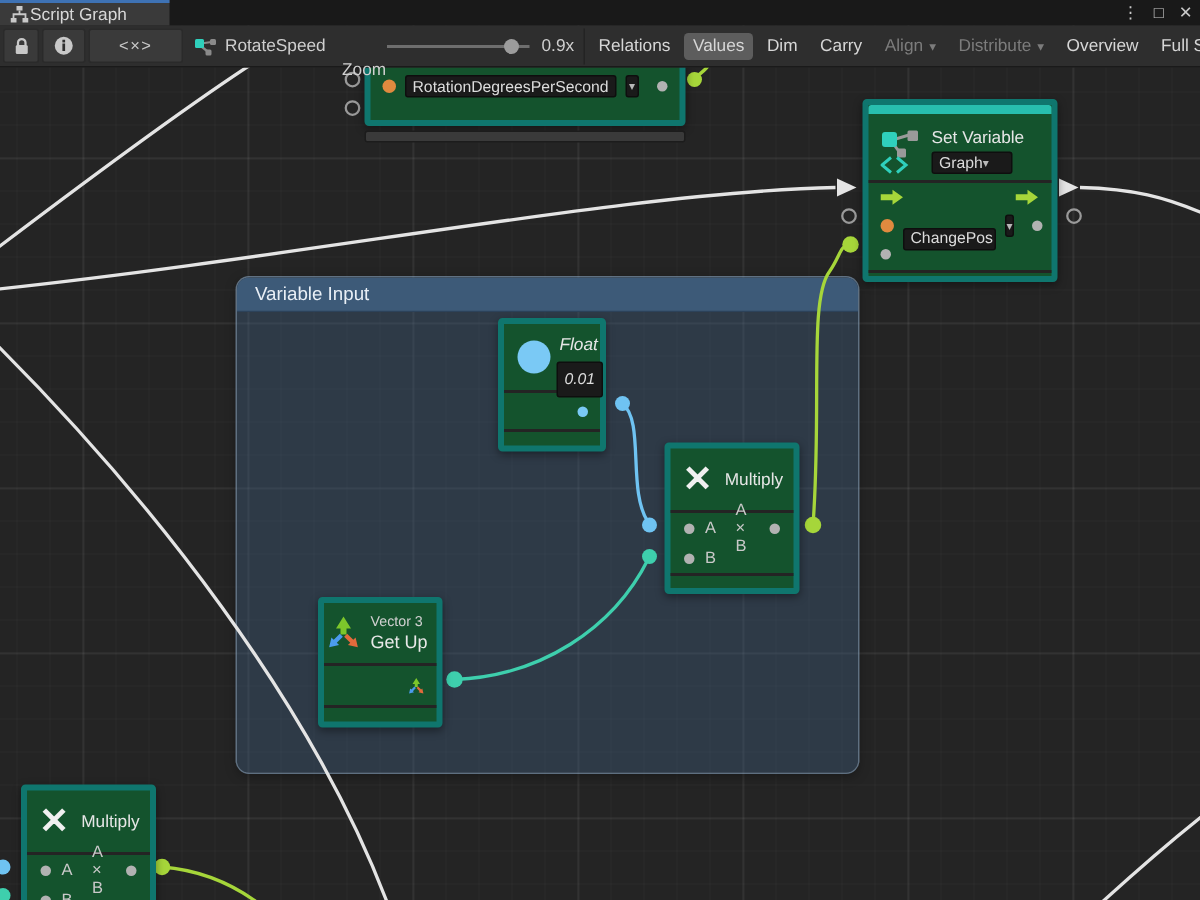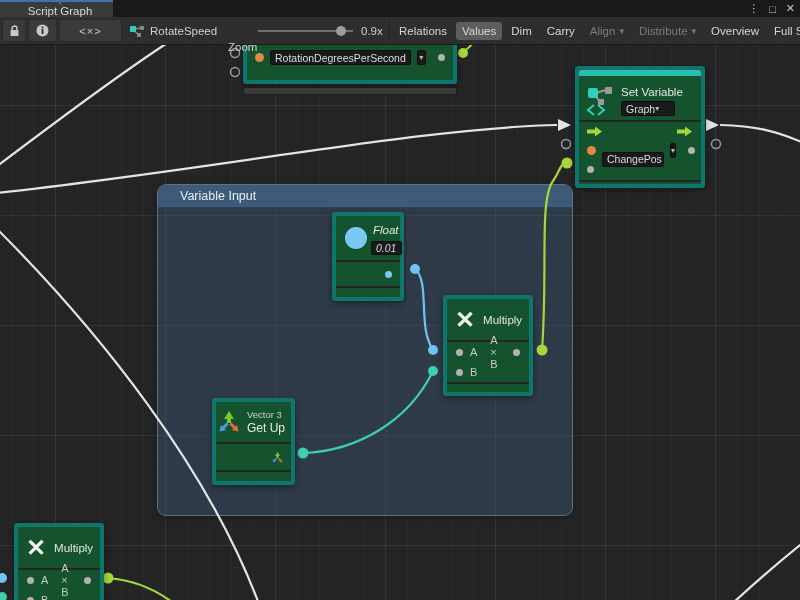--- a/index.html
+++ b/index.html
@@ -17,21 +17,21 @@
       linear-gradient(rgba(255,255,255,0.022) 1px, transparent 1px),
       linear-gradient(90deg, rgba(255,255,255,0.022) 1px, transparent 1px);
     background-size:110px 110px, 110px 110px, 22px 22px, 22px 22px;
     background-position:0 105px, 55px 0, 0 17px, 11px 0;
   }
 
   
   #tabbar { position:absolute; left:0; top:0; width:800px; height:17px; background:#191919; z-index:10; }
   #tab { position:absolute; left:0; top:0; width:113px; height:17px; background:#3a3a3a;
          border-top:2px solid #3e72b4; display:flex; align-items:center; gap:1px; padding-left:7px;
-         color:#d8d8d8; font-size:11.5px;flex-direction:column; }
+         color:#d8d8d8; font-size:11.5px; }
   #wincontrols { position:absolute; right:5px; top:0; height:17px; display:flex; align-items:center; gap:10px;
                  color:#c8c8c8; font-size:11px; }
   #wincontrols span { cursor:default; }
 
   #toolbar { position:absolute; left:0; top:17px; width:800px; height:28px; background:#2e2e2e;
              border-bottom:1px solid #1a1a1a; z-index:10; color:#cfcfcf; font-size:11.5px; }
   .tb-btn { position:absolute; top:2px; height:23px; background:#3a3a3a; border:1px solid #2a2a2a;
             border-radius:2px; display:flex; align-items:center; justify-content:center; color:#c8c8c8; }
   #tb-lock { left:2px;  width:24px; }
   #tb-info { left:28px; width:29px; }
@@ -46,21 +46,21 @@
   .tbx { padding:3px 6px; color:#d6d6d6; border-radius:3px; display:flex; align-items:center; gap:4px; }
   .tbx.active { background:#5d5d5d;text-align:right; }
   .tbx.disabled { color:#7c7c7c; }
   .chev { font-size:9px; }
 
   
   #group { position:absolute; left:158px; top:185px; width:414px; height:330px; z-index:1;
            background:rgba(62,95,130,0.38); border-radius:8px;
            box-shadow:0 0 0 1px rgba(150,180,212,0.55), 0 2px 8px rgba(0,0,0,0.35); }
   #group-header { height:23px; background:#3d5a78; border-radius:8px 8px 0 0;
-                  display:flex; align-items:center; padding-left:22px;
+                  display:flex; align-items:center; padding-left:12px;
                   color:#e9eff6; font-size:12.5px; border-bottom:1px solid rgba(20,30,45,0.4); }
 
   
   #wires { position:absolute; inset:0; z-index:2; }
 
   
   .node { position:absolute; background:#14532d; border:4px solid #0f766e; border-radius:3px; z-index:3;
           box-shadow:0 2px 6px rgba(0,0,0,0.4); }
   .footerbar { position:absolute; background:#3a3a3a; border:1px solid #1c1c1c; border-radius:2px; z-index:3; }
   .gapline { height:2px; background:#242424; }
@@ -84,21 +84,21 @@
   #node-setvar { left:575px; top:66px; width:130px; height:122px; }
   #setvar-teal { height:6px; background:#28beae; border-radius:2px 2px 0 0; }
   #setvar-hdr { height:44px; padding:6px 6px 0 8px; display:flex; gap:7px; }
   #setvar-hdr .col { display:flex; flex-direction:column; gap:3px; }
   #node-setvar .row { padding:0 8px; height:19px; gap:6px; }
   
   #node-float { left:332px; top:212px; width:72px; }
   #float-hdr { height:44px; position:relative;font-style:italic; }
   #float-circle { position:absolute; left:9px; top:11px; width:22px; height:22px; border-radius:50%; background:#7ac9f5; }
   #float-title { position:absolute; left:37px; top:8px; }
-  #float-field { position:absolute; left:35px; top:25px; width:31px; justify-content:flex-start; height:14px; }
+  #float-field { position:absolute; left:35px; top:25px; width:31px; justify-content:center; height:24px; }
   #float-body { height:24px; display:flex; align-items:center; justify-content:flex-end; padding-right:8px; }
   
   .mult-hdr { height:41px; padding:0 8px; gap:8px; }
   .mult-body .row { height:20px; padding:0 9px; gap:7px; }
   #node-mult1 { left:443px; top:295px; width:90px; }
   #node-mult2 { left:14px;  top:523px; width:90px; }
   
   #node-vec { left:212px; top:398px; width:83px; }
   #vec-hdr { height:40px; padding:0 0; gap:5px; }
   #vec-texts { display:flex; flex-direction:column; gap:1px; }

